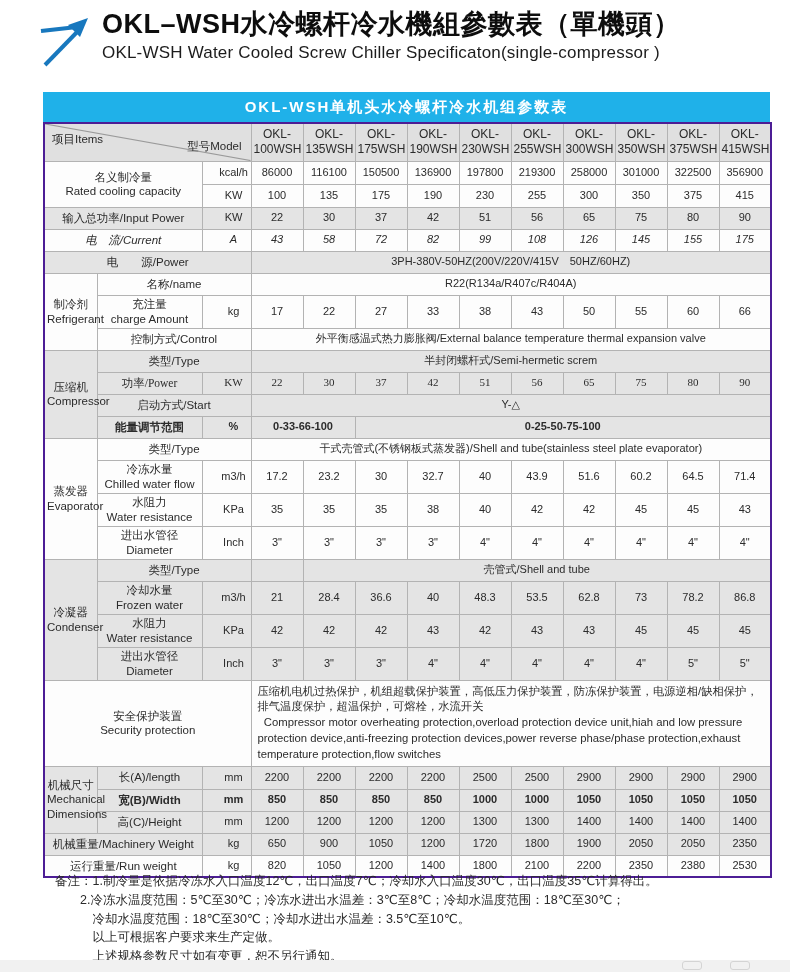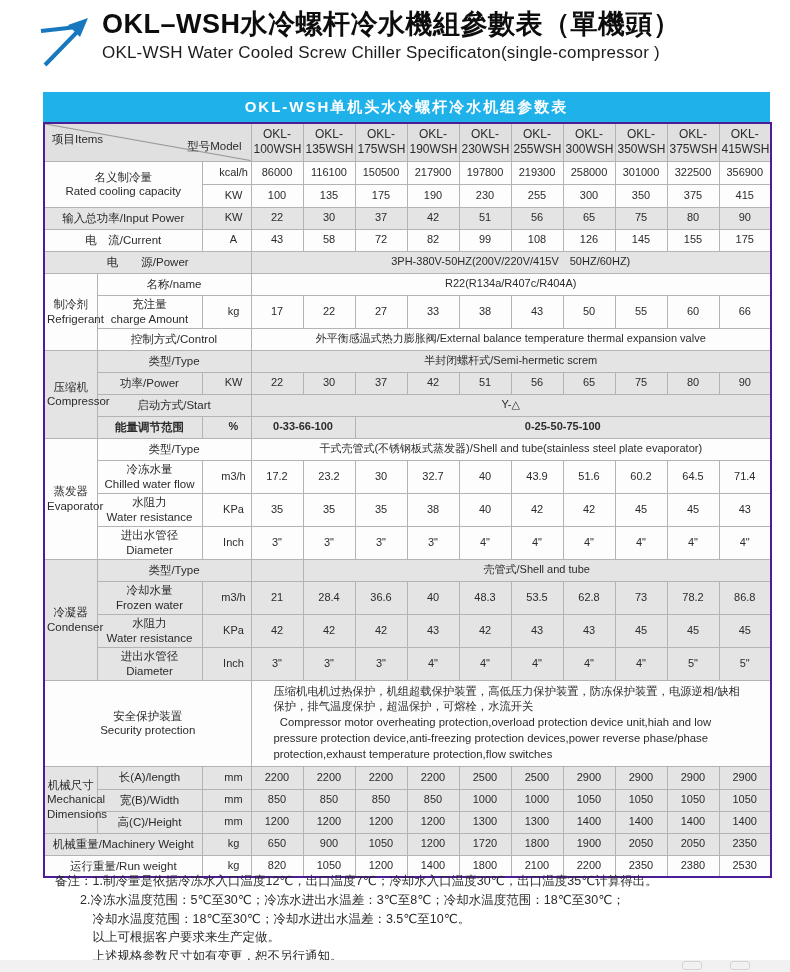--- a/index.html
+++ b/index.html
@@ -20,21 +20,21 @@
             display:flex; align-items:center; justify-content:center; letter-spacing:2px; }
   table { border-collapse:collapse; table-layout:fixed; width:727px; border:2px solid #4c1d95; }
   td { border:1px solid #b3b3b3; text-align:center; vertical-align:middle;
        font-size:11px; color:#2b2b2b; white-space:pre-line; line-height:1.25; padding:1px 2px; }
   tr.g td { background:#e4e4e4; }
   tr.w td { background:#fdfdfd; }
   tr.hd td { background:#e0e0e0; height:38px; font-size:12px; }
   tr.sec td { border-top:1.5px solid #7d7d7d; }
   td.lbl, td.grp { font-size:11.5px; }
   td.unit { font-size:11px;padding-left:16px; }
-  td.lft { text-align:left; padding:3px 22px; line-height:1.4; font-size:11.3px; }
+  td.lft { text-align:left; padding:3px 6px; line-height:1.4; font-size:11.3px; }
   td.corner { position:relative; padding:0; }
   td.corner .diag { position:absolute; inset:0; width:100%; height:100%; }
   td.corner .items { position:absolute; left:7px; top:8px; font-size:11.5px; }
   td.corner .model { position:absolute; right:9px; bottom:7px; font-size:11.5px;text-align:center; }
 
   
   .notes { position:absolute; left:55px; top:872px; width:710px; }
   .note-zh { font-size:12.5px; color:#2a2a2a; line-height:1.5; }
   .note-en { font-size:13px; color:#2a2a2a; line-height:1.45; }
 
@@ -105,21 +105,21 @@
             <td>OKL-
 415WSH</td>
           </tr>
           <tr class="w sec" style="height: 23px;">
             <td class="lbl" colspan="2" rowspan="2">名义制冷量
 Rated cooling capacity</td>
             <td class="unit">kcal/h</td>
             <td>86000</td>
             <td>116100</td>
             <td>150500</td>
-            <td>217900</td>
+            <td>136900</td>
             <td>197800</td>
             <td>219300</td>
             <td>258000</td>
             <td>301000</td>
             <td>322500</td>
             <td>356900</td>
           </tr>
           <tr class="w" style="height: 23px;">
             <td class="unit">KW</td>
             <td>100</td>
@@ -140,21 +140,21 @@
             <td>30</td>
             <td>37</td>
             <td>42</td>
             <td>51</td>
             <td>56</td>
             <td>65</td>
             <td>75</td>
             <td>80</td>
             <td>90</td>
           </tr>
-          <tr class="w" style="height: 22px;">
+          <tr class="w" style="height: 22px; font-style: italic;">
             <td class="lbl" colspan="2">电　流/Current</td>
             <td class="unit">A</td>
             <td>43</td>
             <td>58</td>
             <td>72</td>
             <td>82</td>
             <td>99</td>
             <td>108</td>
             <td>126</td>
             <td>145</td>
@@ -189,21 +189,21 @@
           <tr class="w" style="height: 22px;">
             <td class="lbl" colspan="2">控制方式/Control</td>
             <td colspan="10">外平衡感温式热力膨胀阀/External balance temperature thermal expansion valve</td>
           </tr>
           <tr class="g sec" style="height: 22px;">
             <td class="grp" rowspan="4">压缩机
 Compressor</td>
             <td class="lbl" colspan="2">类型/Type</td>
             <td colspan="10">半封闭螺杆式/Semi-hermetic screm</td>
           </tr>
-          <tr class="g" style="height: 22px;">
+          <tr class="g" style="height: 22px; font-family: Liberation Serif, serif;">
             <td class="lbl">功率/Power</td>
             <td class="unit">KW</td>
             <td>22</td>
             <td>30</td>
             <td>37</td>
             <td>42</td>
             <td>51</td>
             <td>56</td>
             <td>65</td>
             <td>75</td>
@@ -339,21 +339,21 @@
             <td>2200</td>
             <td>2200</td>
             <td>2200</td>
             <td>2500</td>
             <td>2500</td>
             <td>2900</td>
             <td>2900</td>
             <td>2900</td>
             <td>2900</td>
           </tr>
-          <tr class="g" style="height: 22px;">
+          <tr class="g" style="height: 22px; font-weight: bold;">
             <td class="lbl">宽(B)/Width</td>
             <td class="unit">mm</td>
             <td>850</td>
             <td>850</td>
             <td>850</td>
             <td>850</td>
             <td>1000</td>
             <td>1000</td>
             <td>1050</td>
             <td>1050</td>

